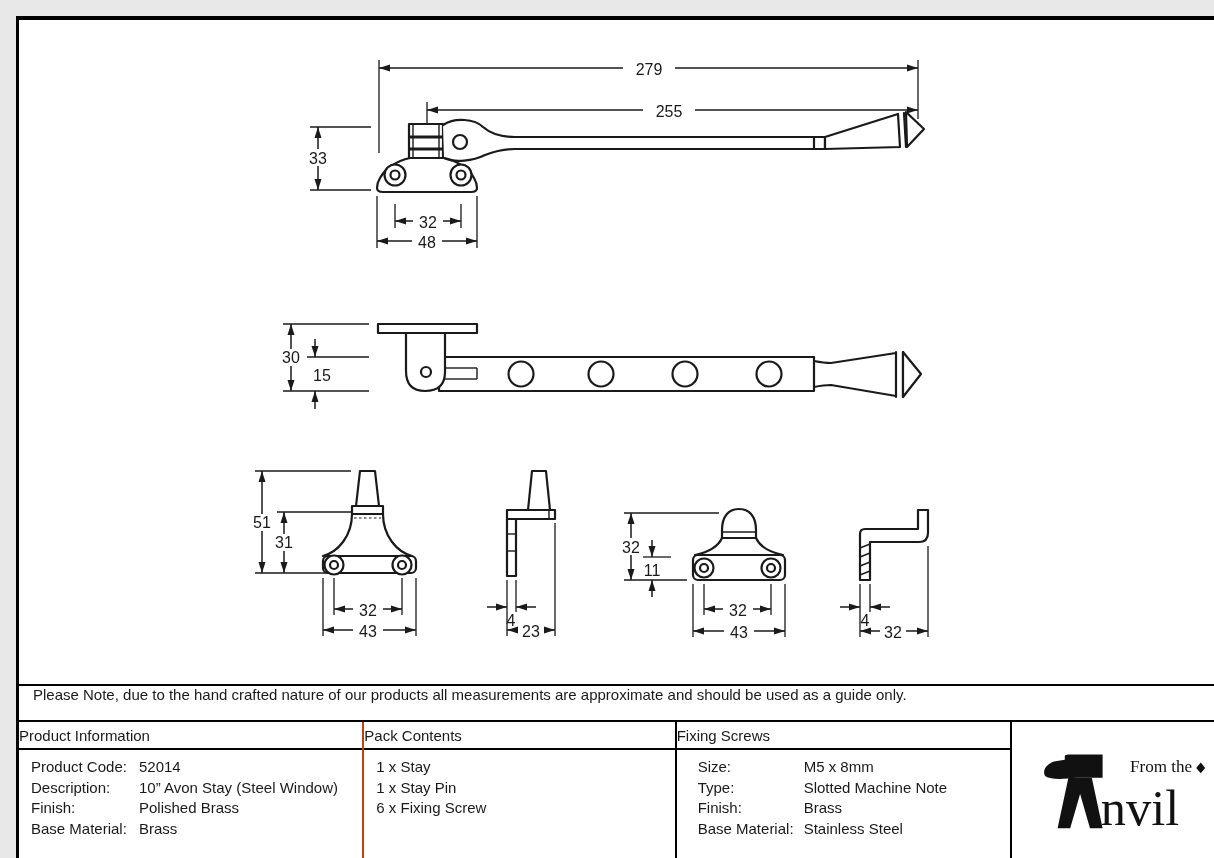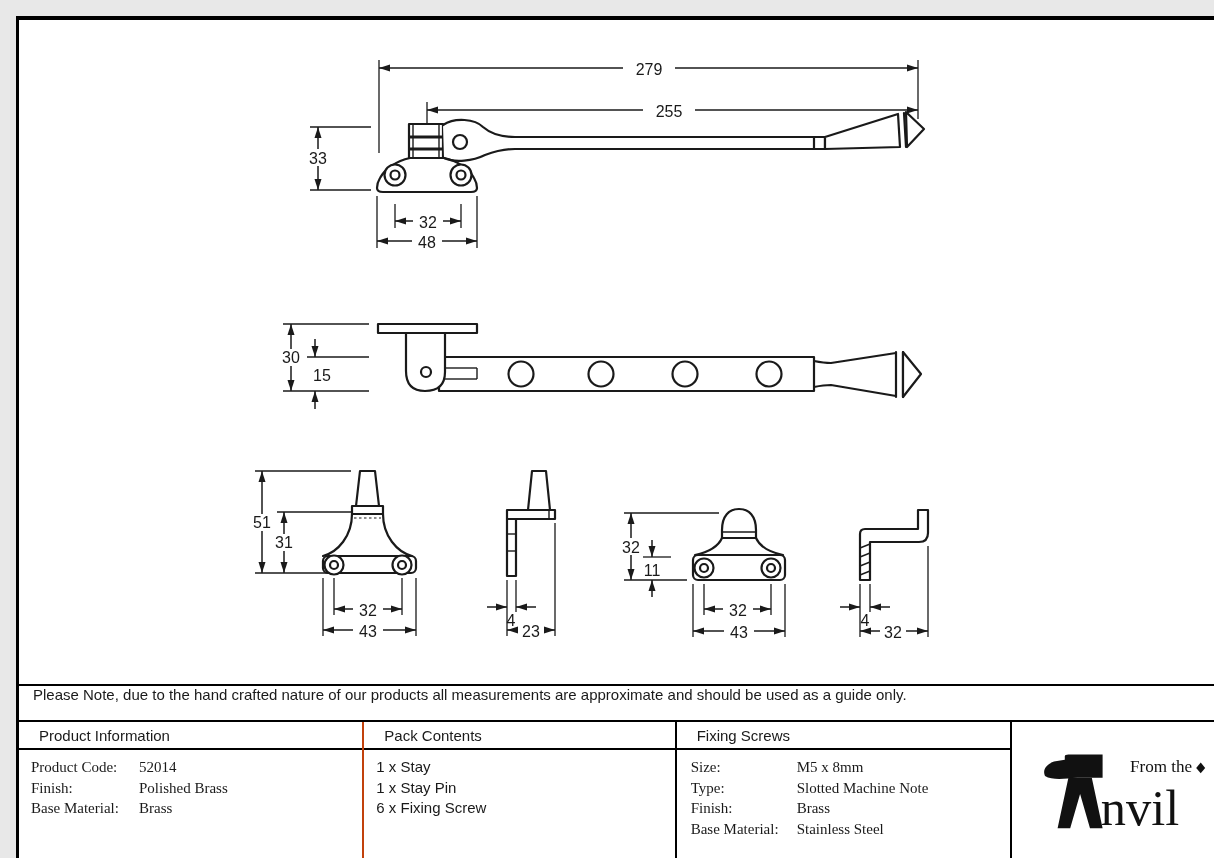--- a/index.html
+++ b/index.html
@@ -21,24 +21,24 @@
   svg .ko{fill:#ffffff;stroke:none;}
   .note-bar{height:34px;border-top:2px solid #000;display:flex;align-items:flex-start;
     padding-left:14px;font-size:15px;}
   .info-table{display:flex;height:146px;border-top:2px solid #000;box-sizing:border-box;}
   .cell{box-sizing:border-box;}
   .col-product{width:344px;}
   .col-pack{width:313px;border-left:2px solid #c2410c;}
   .col-screws{width:336px;border-left:2px solid #000;}
   .col-logo{flex:1;border-left:2px solid #000;display:flex;align-items:center;justify-content:center;padding-left:31px;}
   .cell-header{height:28px;box-sizing:border-box;border-bottom:2px solid #000;
-    display:flex;align-items:center;padding-left:20px;font-size:15px;}
+    display:flex;align-items:center;padding-left:0;font-size:15px;}
   .cell-body{padding:7px 0 0 12px;font-size:15px;line-height:20.5px;}
-  .col-screws .cell-body{padding-left:14px;}
-  .kv{display:flex;font-family:Liberation Serif, serif;}
+  .col-screws .cell-body{padding-left:21px;}
+  .kv{display:flex;}
   .col-product .kv .k{width:108px;}
   .col-screws .kv .k{width:106px;}
   .logo svg{display:block;}
   .logo text{font-family:"Liberation Serif",serif;fill:#111;}
   .logo .logo-from{font-size:19px;text-anchor:middle;}
   .logo .logo-name{font-size:56px;text-anchor:start;}
   .logo .logo-reg{font-size:12px;text-anchor:middle;}
 </style>
 </head>
 <body>
@@ -280,20 +280,24 @@
   </div>
 
   <div class="info-table">
 
     <div class="cell col-product">
       <div class="cell-header">Product Information</div>
       <div class="cell-body">
         <div class="kv">
           <span class="k">Product Code:</span>
           <span class="v">52014</span>
+        </div>
+        <div class="kv">
+          <span class="k">Description:</span>
+          <span class="v">10” Avon Stay (Steel Window)</span>
         </div>
         <div class="kv">
           <span class="k">Finish:</span>
           <span class="v">Polished Brass</span>
         </div>
         <div class="kv">
           <span class="k">Base Material:</span>
           <span class="v">Brass</span>
         </div>
       </div>

